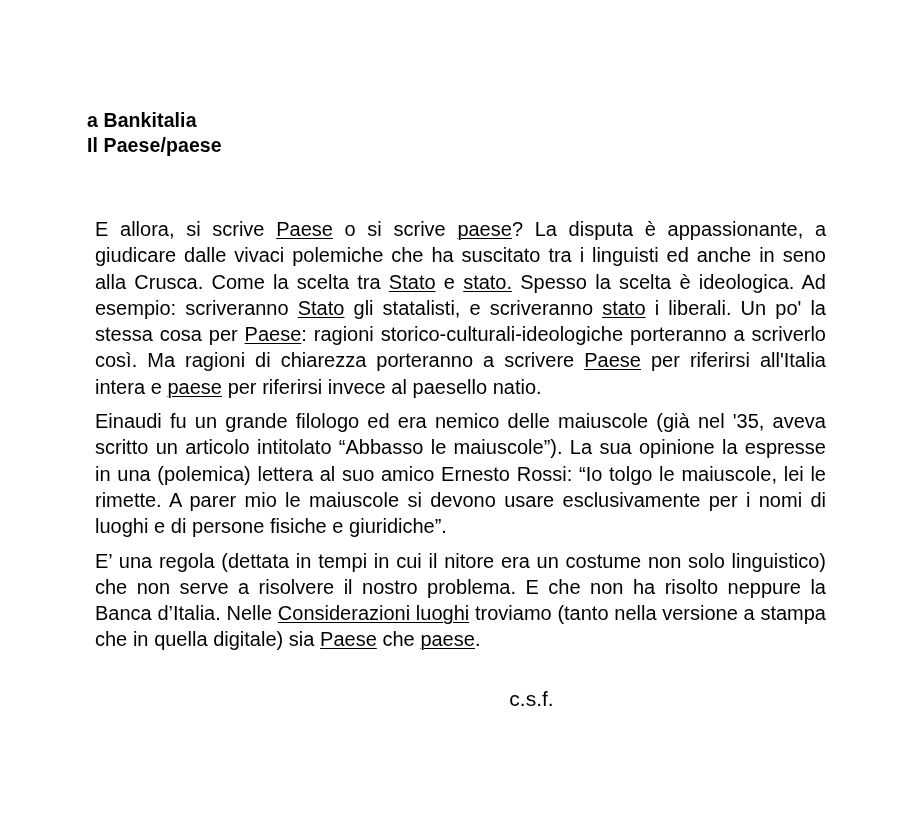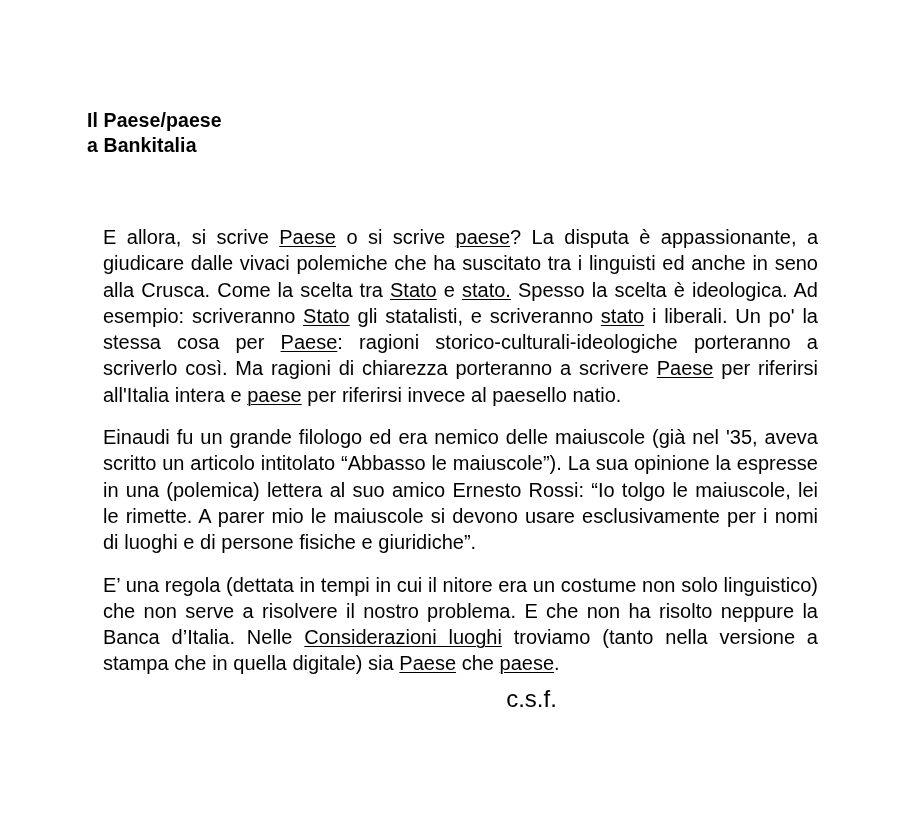--- a/index.html
+++ b/index.html
@@ -45,52 +45,52 @@
     position: absolute;
     left: 87px;
     top: 208px;
     width: 747px;
   }
   .para {
     font-size: 20px;
     line-height: 26.3px;
     text-align: justify;
     text-justify: inter-word;
-    margin: 16px;
+    margin: 8px;
     hyphens: none;
     word-spacing: 0.1px;
   }
   
   .para .u {
     text-decoration: underline;
     text-underline-offset: 2px;
     text-decoration-thickness: 1.3px;
   }
 
   
   .signature {
     position: absolute;
     left: 87px;
     top: 686px;
     width: 747px;
     text-align: center;
     padding-left: 142px;
     box-sizing: border-box;
-    font-size: 24px;
+    font-size: 21px;
     line-height: 26px;
   }
 </style>
 </head>
 <body>
 
 <div class="slide">
 
   <div class="title-block">
+    <div class="title-line">a Bankitalia</div>
     <div class="title-line">Il Paese/paese</div>
-    <div class="title-line">a Bankitalia</div>
   </div>
 
   <div class="body-block">
     <p class="para">E allora, si scrive <span class="u">Paese</span> o si scrive <span class="u">paese</span>? La disputa è appassionante, a giudicare dalle vivaci polemiche che ha suscitato tra i linguisti ed anche in seno alla Crusca. Come la scelta tra <span class="u">Stato</span> e <span class="u">stato.</span> Spesso la scelta è ideologica. Ad esempio: scriveranno <span class="u">Stato</span> gli statalisti, e scriveranno <span class="u">stato</span> i liberali. Un po' la stessa cosa per <span class="u">Paese</span>: ragioni storico-culturali-ideologiche porteranno a scriverlo così. Ma ragioni di chiarezza porteranno a scrivere <span class="u">Paese</span> per riferirsi all'Italia intera e <span class="u">paese</span> per riferirsi invece al paesello natio.</p>
     <p class="para">Einaudi fu un grande filologo ed era nemico delle maiuscole (già nel '35, aveva scritto un articolo intitolato “Abbasso le maiuscole”). La sua opinione la espresse in una (polemica) lettera al suo amico Ernesto Rossi: “Io tolgo le maiuscole, lei le rimette. A parer mio le maiuscole si devono usare esclusivamente per i nomi di luoghi e di persone fisiche e giuridiche”.</p>
     <p class="para">E’ una regola (dettata in tempi in cui il nitore era un costume non solo linguistico) che non serve a risolvere il nostro problema. E che non ha risolto neppure la Banca d’Italia. Nelle <span class="u">Considerazioni luoghi</span> troviamo (tanto nella versione a stampa che in quella digitale) sia <span class="u">Paese</span> che <span class="u">paese</span>.</p>
   </div>
 
   <div class="signature">c.s.f.</div>
 

